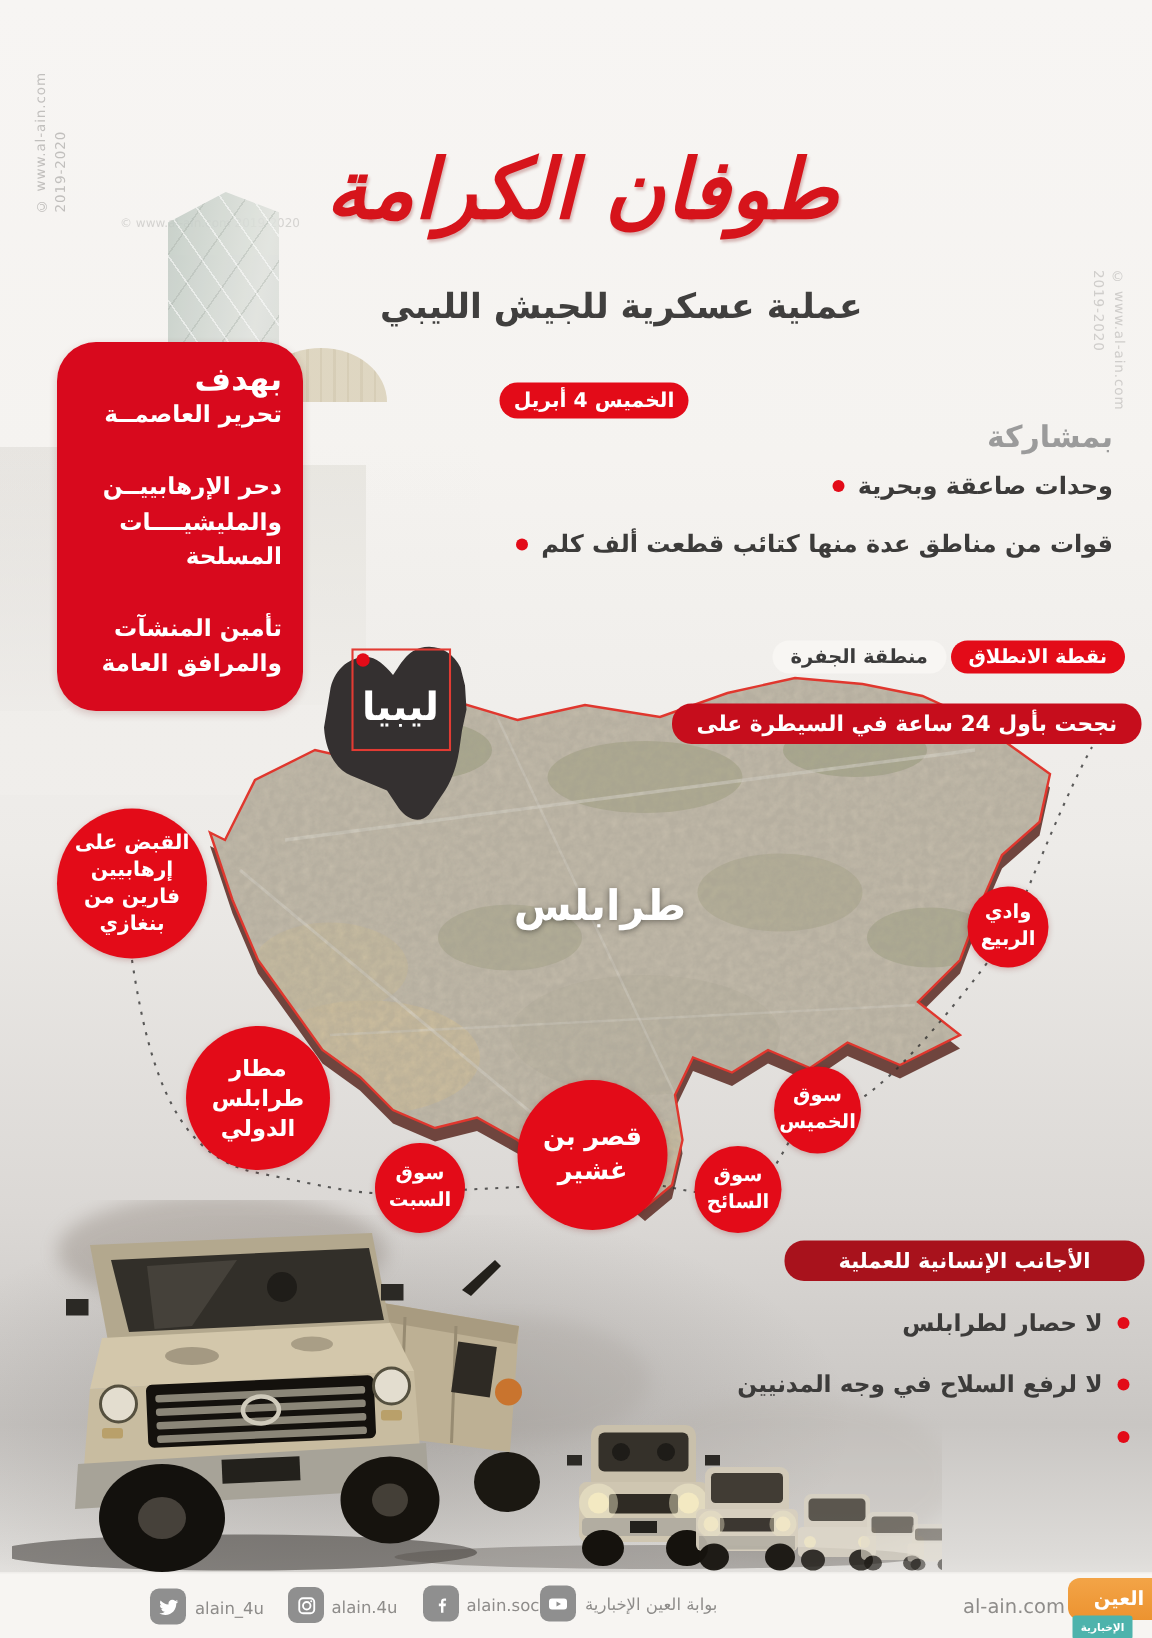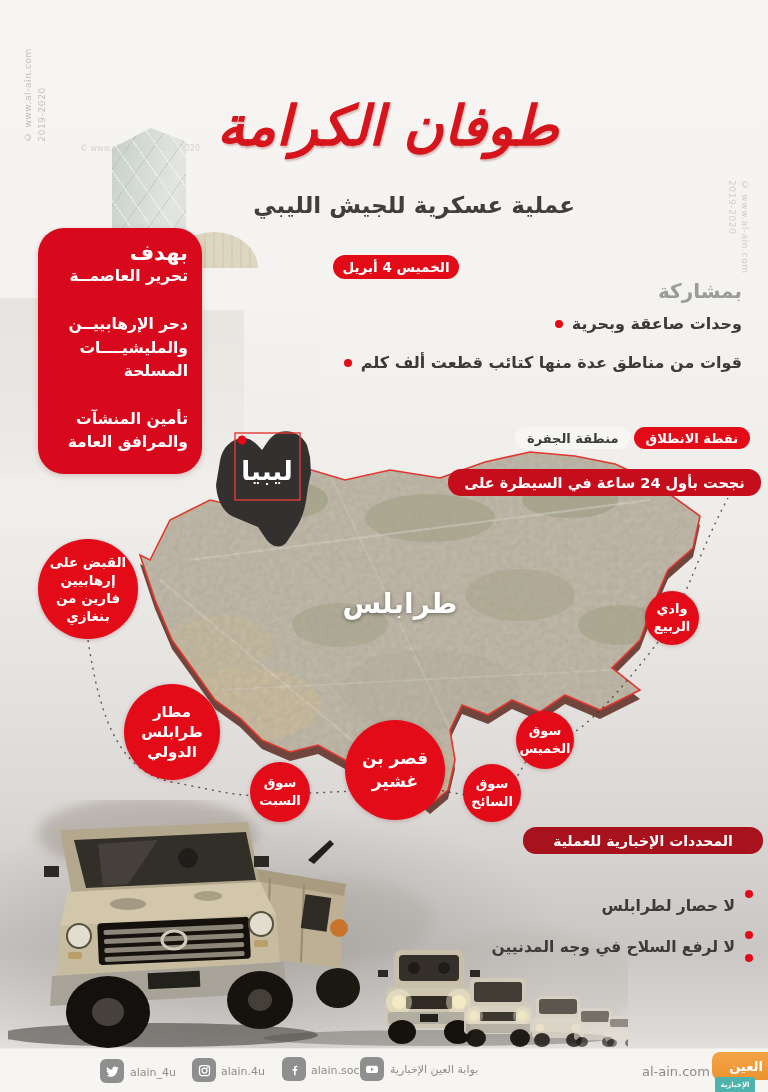--- a/index.html
+++ b/index.html
@@ -86,21 +86,21 @@
   .b3{left:250px;top:762px;width:60px;height:60px;font-size:13px;}
   .b4{left:345px;top:720px;width:100px;height:100px;font-size:17px;}
   .b5{left:463px;top:764px;width:58px;height:58px;font-size:13px;}
   .b6{left:516px;top:711px;width:58px;height:58px;font-size:13px;}
   .b7{left:645px;top:591px;width:54px;height:54px;font-size:13px;}
 
   
   .constraints-pill{left:523px;top:827px;width:240px;height:27px;background:#a8121c;border-radius:13px;
     color:#fff;font-size:14px;font-weight:bold;display:flex;align-items:center;justify-content:center;z-index:7;}
   .c-row{display:flex;direction:rtl;align-items:center;gap:10px;justify-content:flex-start;z-index:7;}
-  .c-row .txt{font-size:15.5px;font-weight:bold;color:#3c3b3a;white-space:nowrap;margin-top:24px;}
+  .c-row .txt{font-size:15.5px;font-weight:bold;color:#3c3b3a;white-space:nowrap;}
   .c-row1{left:520px;top:873px;width:233px;}
   .c-row2{left:455px;top:914px;width:298px;}
   .c-row3{left:492px;top:954px;width:261px;}
 
   
   .trucks-svg{left:8px;top:800px;width:620px;height:250px;z-index:6;}
 
   
   .footer{left:0;top:1048px;width:768px;height:44px;background:#f7f5f2;z-index:8;border-top:1px solid rgba(0,0,0,.03);}
   .sicon{position:absolute;width:24px;height:24px;border-radius:6px;background:#8f8f8f;display:flex;
@@ -212,21 +212,21 @@
   </svg>
 
   <div class="abs bubble b1">القبض على إرهابيين فارين من بنغازي</div>
   <div class="abs bubble b2">مطار طرابلس الدولي</div>
   <div class="abs bubble b3">سوق السبت</div>
   <div class="abs bubble b4">قصر بن غشير</div>
   <div class="abs bubble b6">سوق الخميس</div>
   <div class="abs bubble b5">سوق السائح</div>
   <div class="abs bubble b7">وادي الربيع</div>
 
-  <div class="abs constraints-pill ar">المحددات الإخبارية للعملية</div>
+  <div class="abs constraints-pill ar">الأجانب الإنسانية للعملية</div>
   <div class="abs c-row c-row1">
     <span class="dot"></span>
     <span class="txt">لا حصار لطرابلس</span>
   </div>
   <div class="abs c-row c-row2">
     <span class="dot"></span>
     <span class="txt">لا لرفع السلاح في وجه المدنيين</span>
   </div>
   <div class="abs c-row c-row3">
     <span class="dot"></span>

